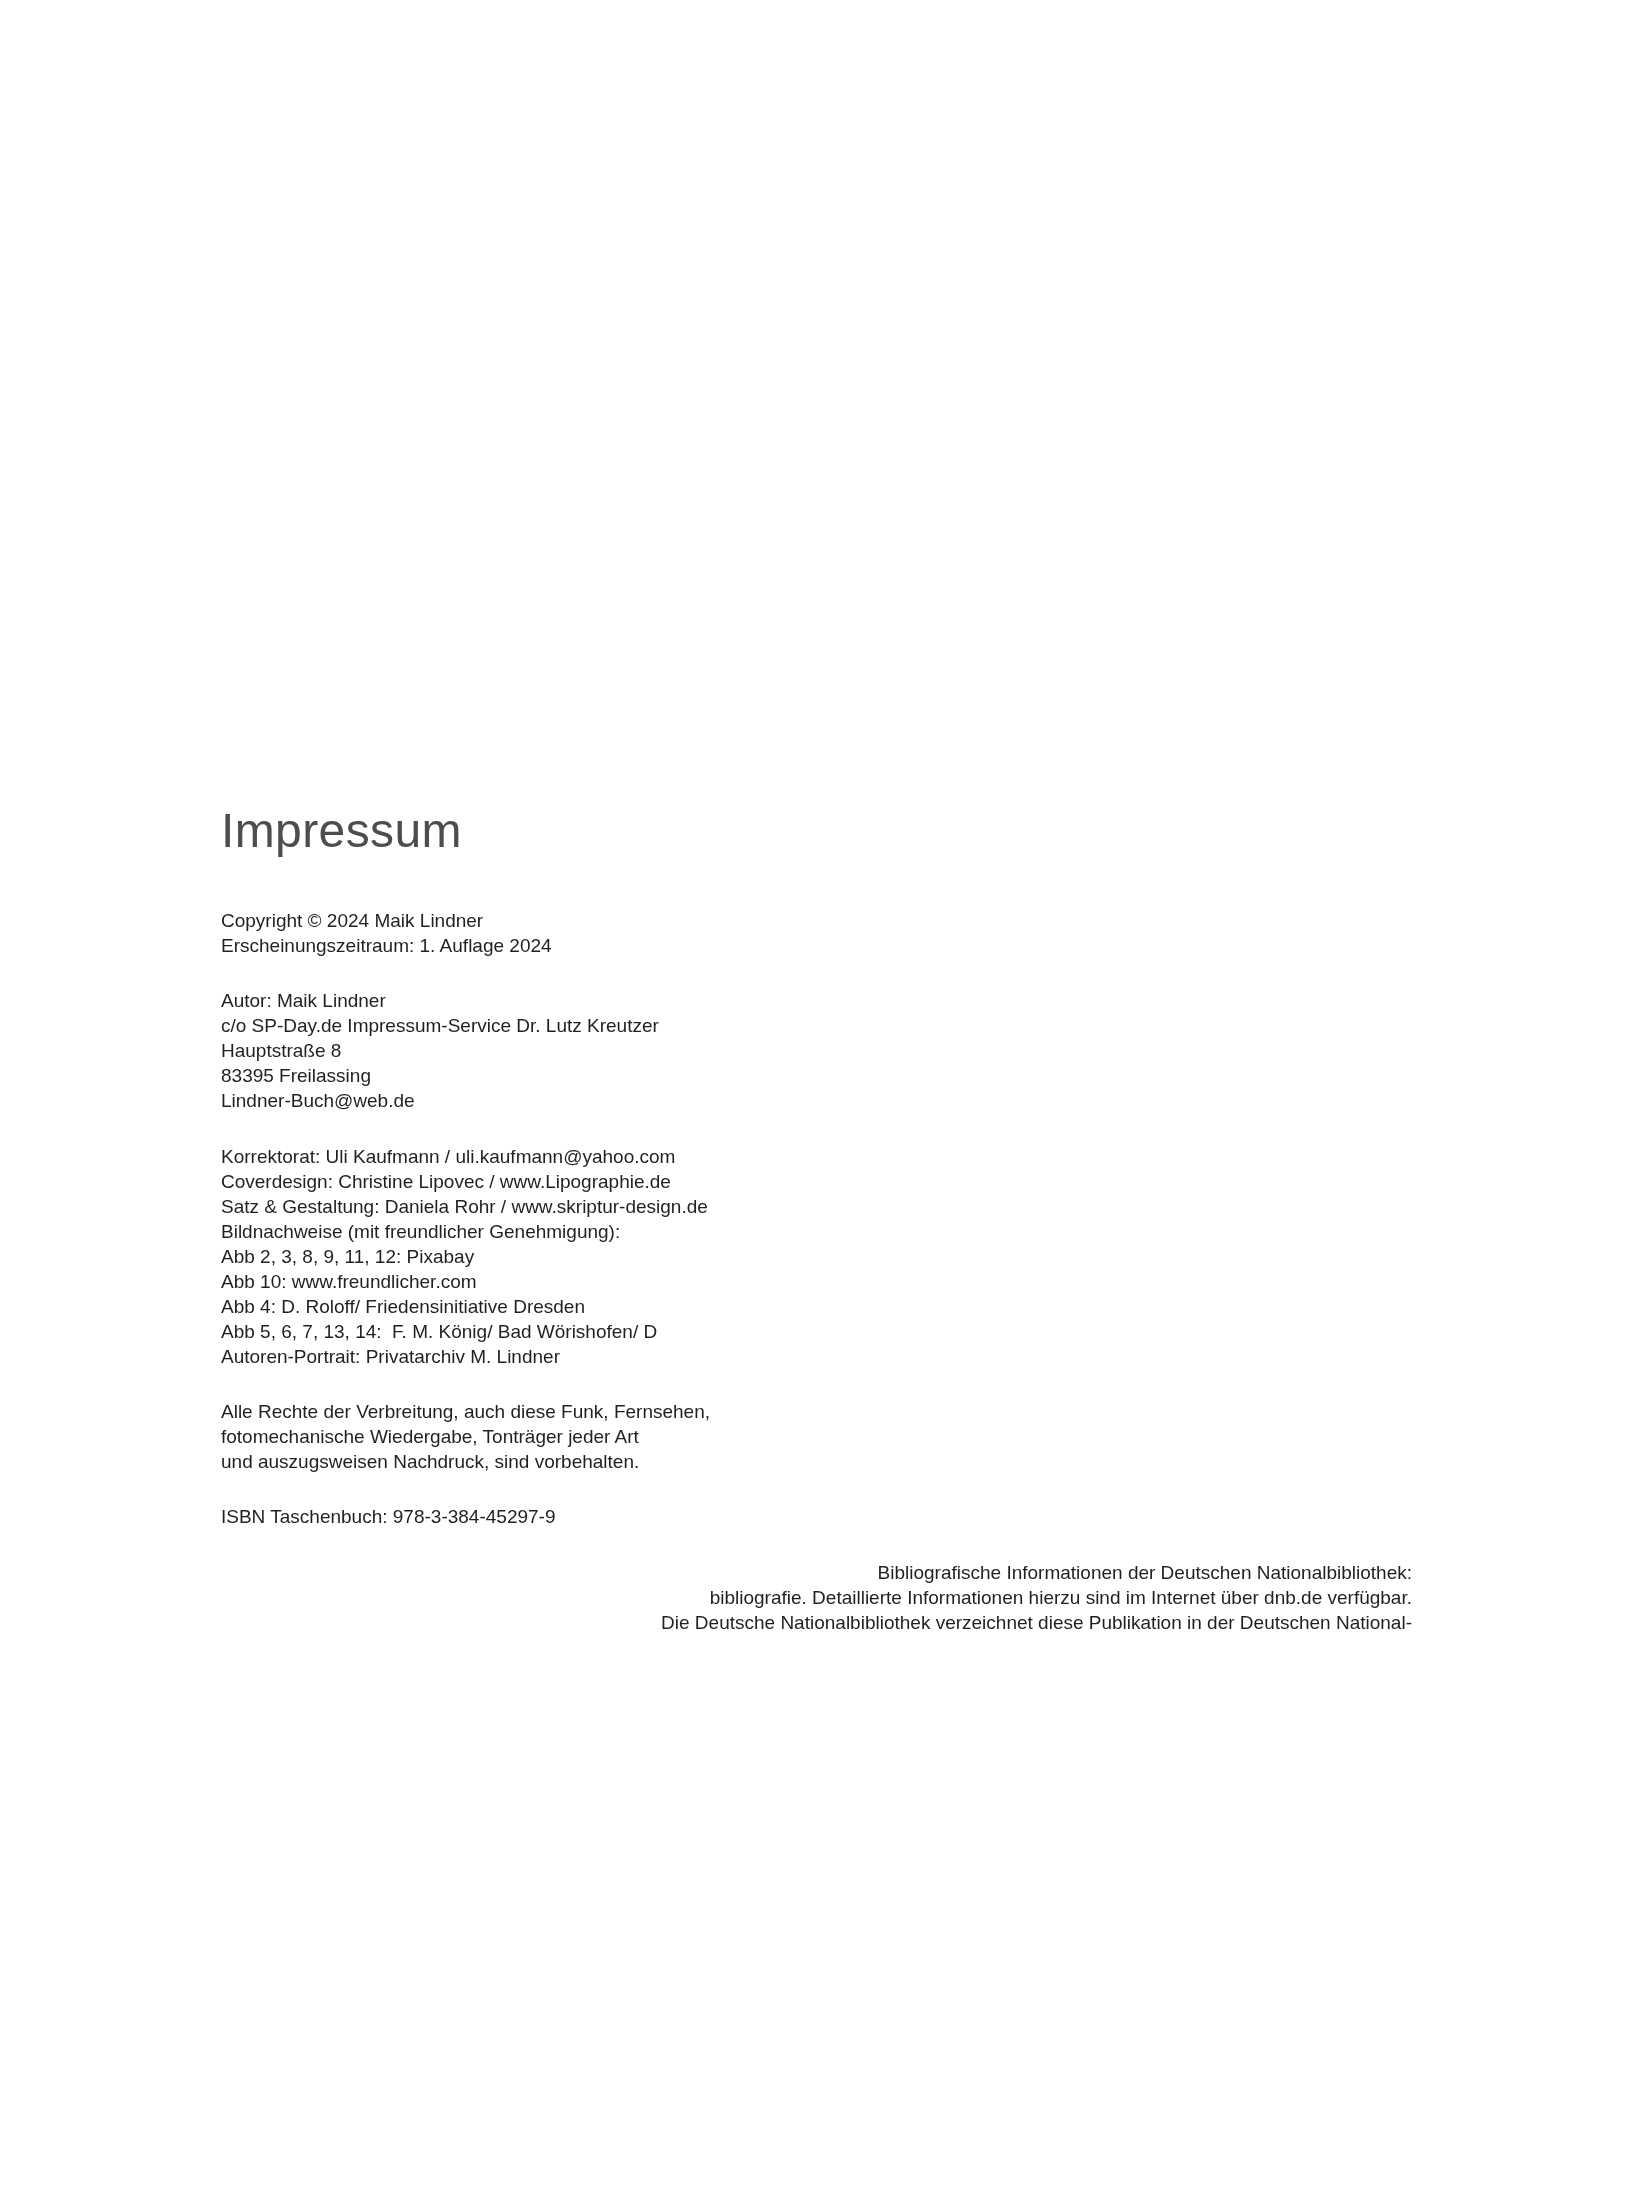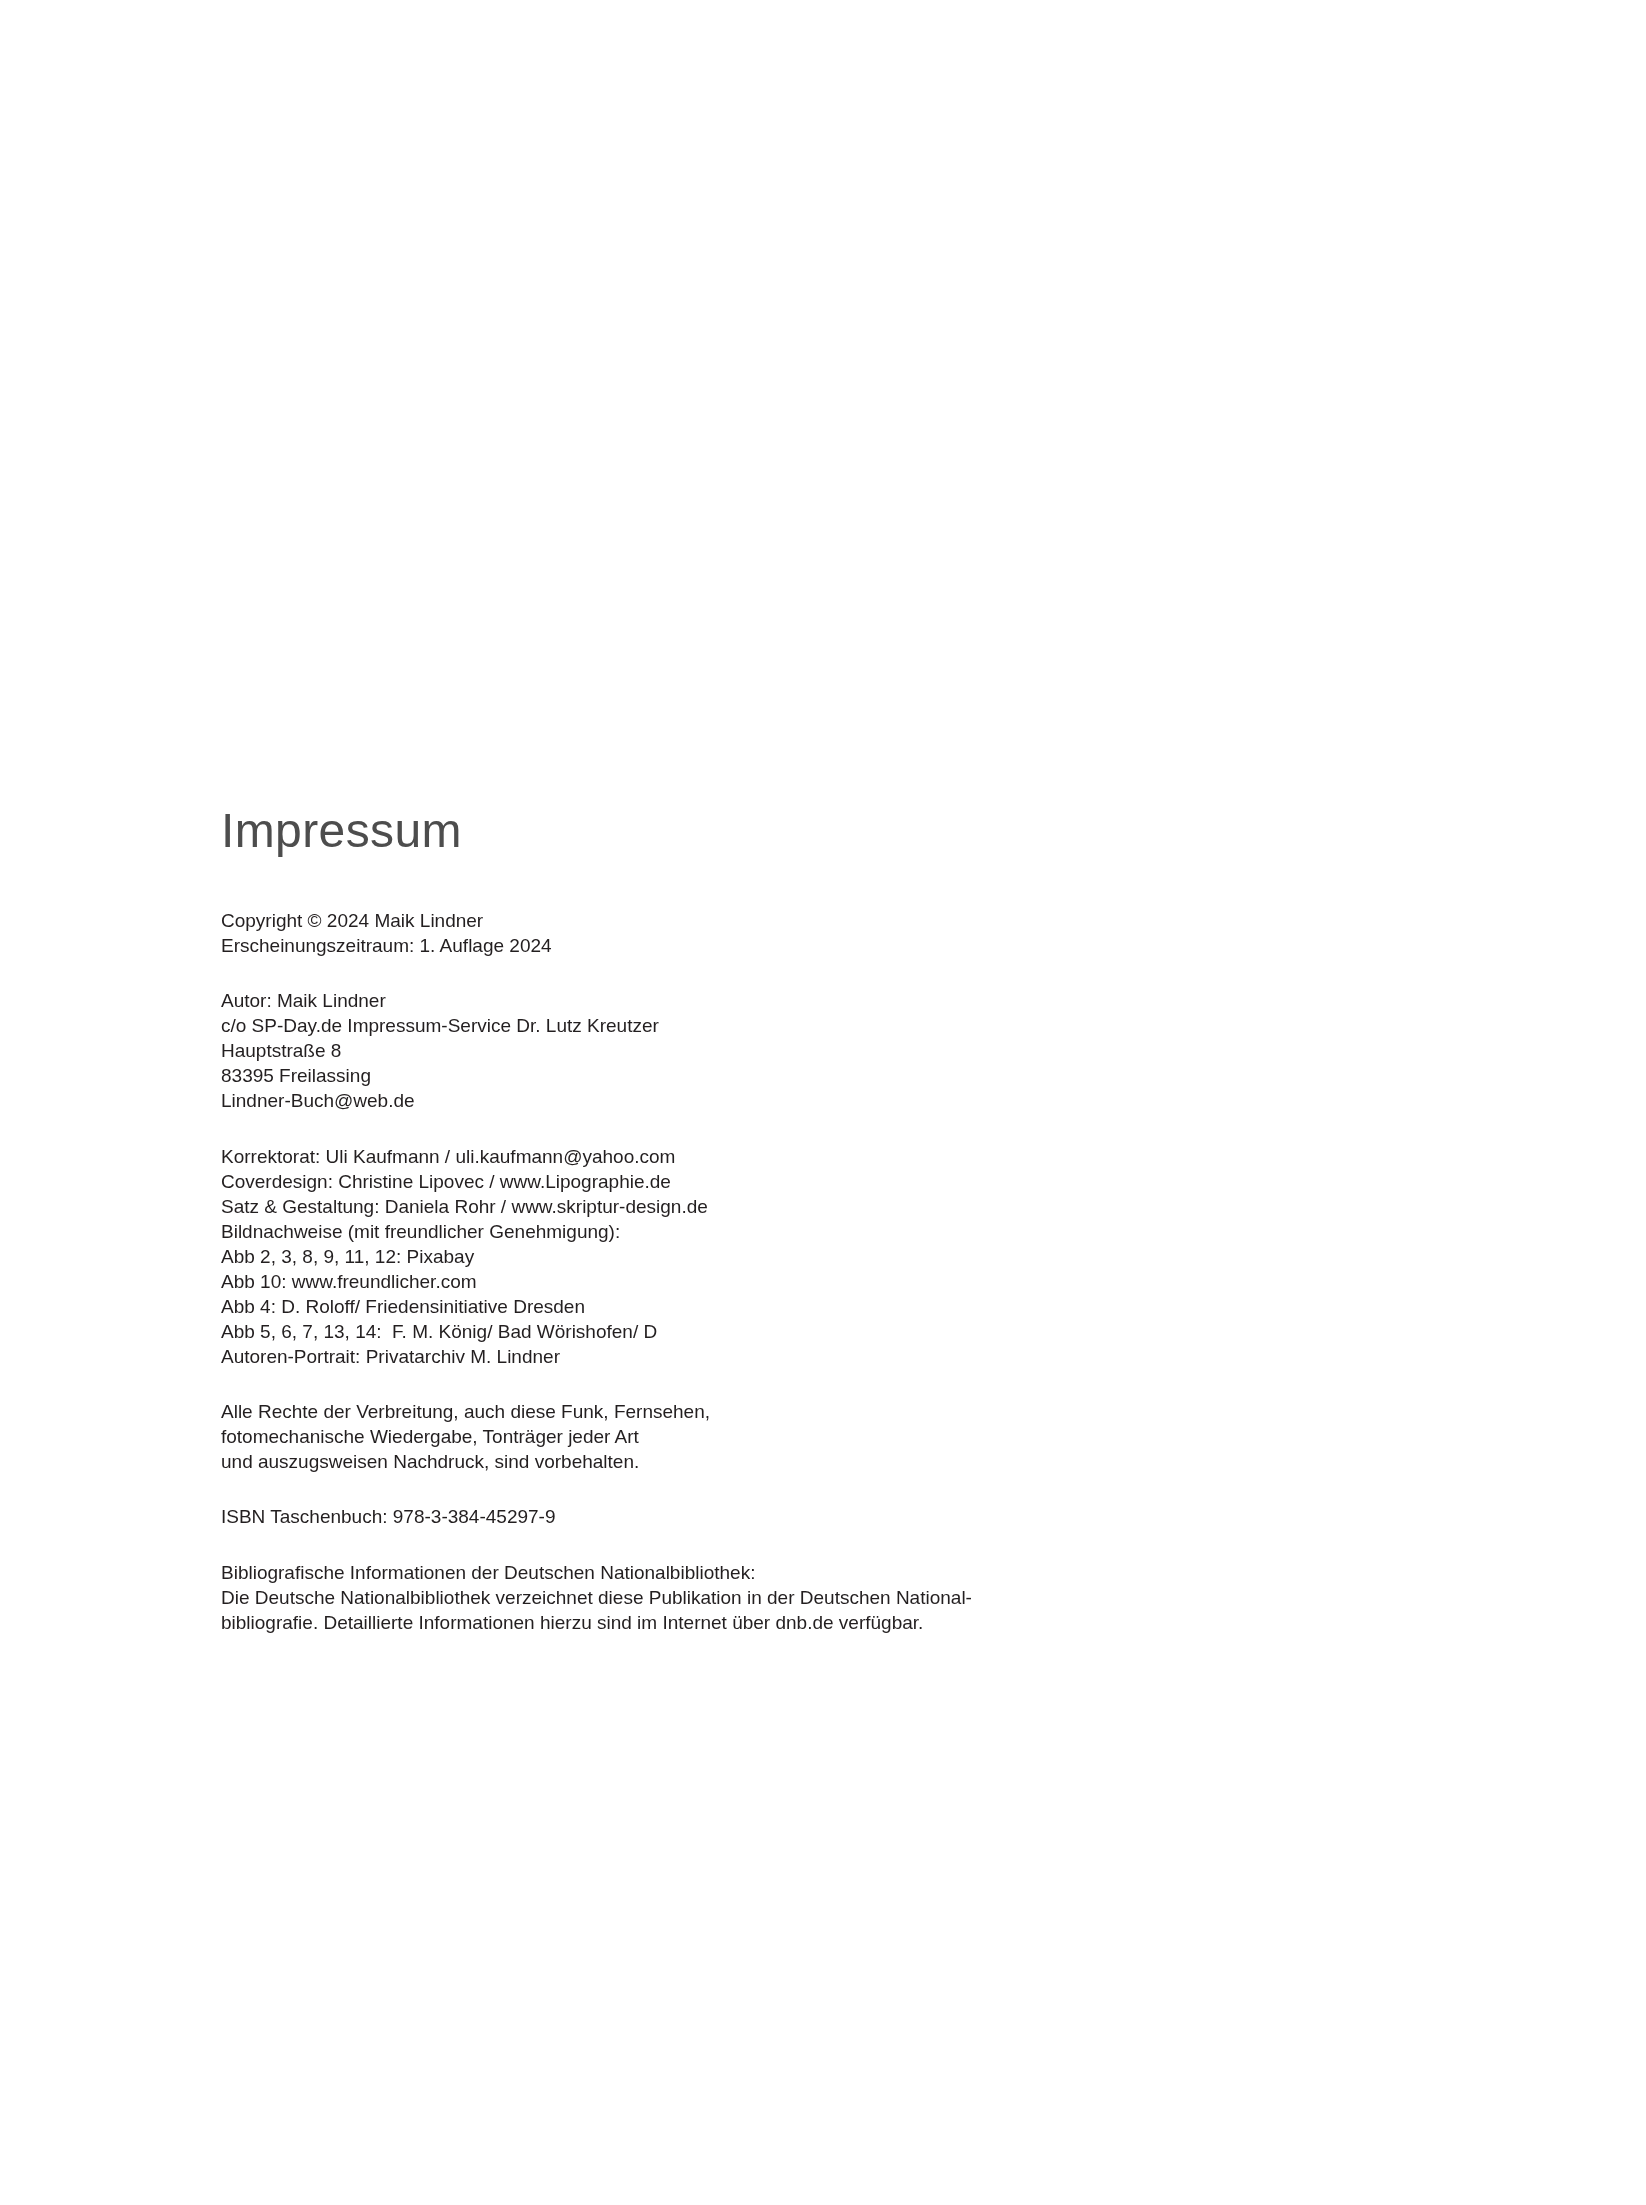--- a/index.html
+++ b/index.html
@@ -38,20 +38,21 @@
   }
   .line {
     font-size: 19px;
     line-height: 1.32;
     color: #231f20;
     white-space: pre-wrap;
     font-family: "Liberation Sans", sans-serif;
   }
   .block:last-child {
     margin-bottom: 0;
+    text-align: right;
   }
 </style>
 </head>
 <body>
 
 <div class="page">
   <div class="content">
     <h1 class="doc-title">Impressum</h1>
     <div id="blocks">
         <div class="block">
@@ -79,19 +80,19 @@
         <div class="block">
           <div class="line">Alle Rechte der Verbreitung, auch diese Funk, Fernsehen,</div>
           <div class="line">fotomechanische Wiedergabe, Tonträger jeder Art</div>
           <div class="line">und auszugsweisen Nachdruck, sind vorbehalten.</div>
         </div>
         <div class="block">
           <div class="line">ISBN Taschenbuch: 978-3-384-45297-9</div>
         </div>
         <div class="block">
           <div class="line">Bibliografische Informationen der Deutschen Nationalbibliothek:</div>
+          <div class="line">bibliografie. Detaillierte Informationen hierzu sind im Internet über dnb.de verfügbar.</div>
           <div class="line">Die Deutsche Nationalbibliothek verzeichnet diese Publikation in der Deutschen National-</div>
-          <div class="line">bibliografie. Detaillierte Informationen hierzu sind im Internet über dnb.de verfügbar.</div>
         </div>
       </div>
   </div>
 </div>
 
 
 </body></html>

